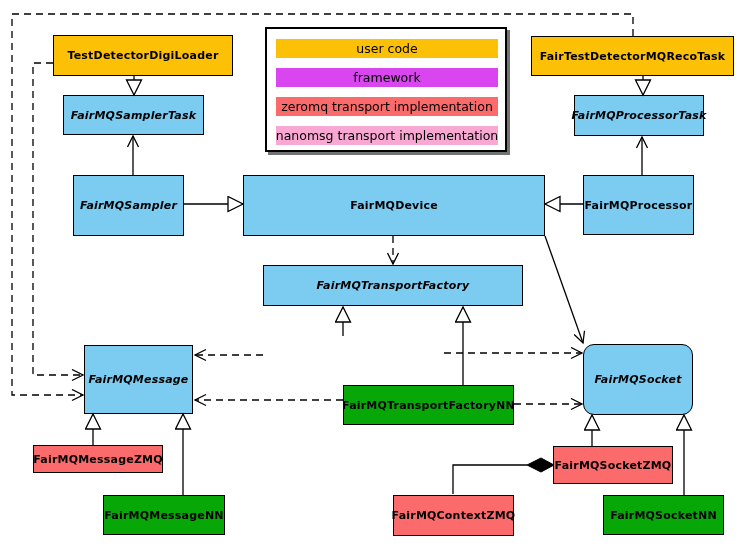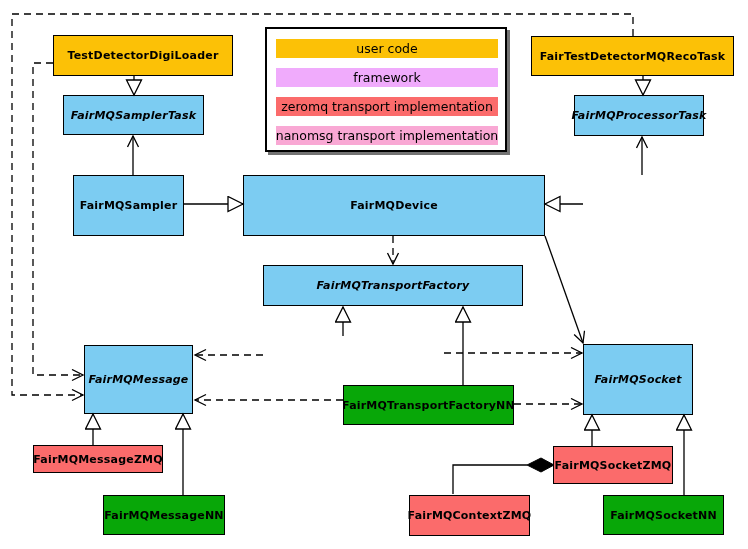--- a/index.html
+++ b/index.html
@@ -17,46 +17,46 @@
   .cat-user{background:#FCC106;}
   .cat-framework{background:#7CCCF2;}
   .cat-zeromq{background:#FB6B6B;}
   .cat-nanomsg{background:#08A708;}
 
   
   #n-testDetectorDigiLoader{left:53px;top:35px;width:180px;height:41px;}
   #n-fairTestDetectorMQRecoTask{left:531px;top:36px;width:203px;height:40px;}
   #n-fairMQSamplerTask{left:63px;top:95px;width:141px;height:40px;}
   #n-fairMQProcessorTask{left:574px;top:95px;width:130px;height:41px;}
-  #n-fairMQSampler{left:73px;top:175px;width:111px;height:61px;}
+  #n-fairMQSampler{left:73px;top:175px;width:111px;height:61px;font-style:italic;}
   #n-fairMQDevice{left:243px;top:175px;width:302px;height:61px;}
   #n-fairMQProcessor{left:583px;top:175px;width:111px;height:60px;}
   #n-fairMQTransportFactory{left:263px;top:265px;width:260px;height:41px;}
   #n-fairMQTransportFactoryZMQ{left:263px;top:336px;width:181px;height:39px;}
   #n-fairMQTransportFactoryNN{left:343px;top:385px;width:171px;height:40px;}
   #n-fairMQMessage{left:84px;top:345px;width:109px;height:69px;}
-  #n-fairMQSocket{left:583px;top:344px;width:110px;height:71px;}
+  #n-fairMQSocket{left:583px;top:344px;width:110px;height:71px;border-radius:11px;}
   #n-fairMQMessageZMQ{left:33px;top:445px;width:130px;height:28px;}
   #n-fairMQMessageNN{left:103px;top:495px;width:122px;height:40px;}
   #n-fairMQSocketZMQ{left:553px;top:446px;width:120px;height:38px;}
   #n-fairMQSocketNN{left:603px;top:495px;width:121px;height:40px;}
-  #n-fairMQContextZMQ{left:393px;top:495px;width:121px;height:41px;margin-left:16px;}
+  #n-fairMQContextZMQ{left:393px;top:495px;width:121px;height:41px;}
 
   
   #legend{
     position:absolute;left:265px;top:27px;width:242px;height:125px;box-sizing:border-box;
     background:#fff;border:2px solid #000;box-shadow:3px 3px 0 rgba(90,90,90,.85);z-index:1;
   }
   .legend-swatch{
     position:absolute;left:9px;width:222px;height:19px;
     display:flex;align-items:center;justify-content:center;
     font-size:12.5px;color:#000;white-space:nowrap;
   }
   #legend-user{top:10px;background:#FCC106;}
-  #legend-framework{top:39px;background:#f0abfc;}
+  #legend-framework{top:39px;background:#d946ef;}
   #legend-zeromq{top:68px;background:#FB6B6B;}
   #legend-nanomsg{top:97px;background:#f9a8d4;}
 
   #edges{position:absolute;left:0;top:0;z-index:2;pointer-events:none;}
   .edge{stroke:#000;stroke-width:1.3;fill:none;}
   .dashed{stroke-dasharray:7,5;}
 </style>
 </head>
 <body>
 
@@ -76,20 +76,21 @@
       <span>nanomsg transport implementation</span>
     </div>
   </div>
 
   <div class="node cat-user" id="n-testDetectorDigiLoader">TestDetectorDigiLoader</div>
   <div class="node cat-user" id="n-fairTestDetectorMQRecoTask">FairTestDetectorMQRecoTask</div>
   <div class="node cat-framework abstract" id="n-fairMQSamplerTask">FairMQSamplerTask</div>
   <div class="node cat-framework abstract" id="n-fairMQProcessorTask">FairMQProcessorTask</div>
   <div class="node cat-framework" id="n-fairMQSampler">FairMQSampler</div>
   <div class="node cat-framework" id="n-fairMQDevice">FairMQDevice</div>
+  <div class="node cat-framework" id="n-fairMQProcessor">FairMQProcessor</div>
   <div class="node cat-framework abstract" id="n-fairMQTransportFactory">FairMQTransportFactory</div>
   <div class="node cat-nanomsg" id="n-fairMQTransportFactoryNN">FairMQTransportFactoryNN</div>
   <div class="node cat-framework abstract" id="n-fairMQMessage">FairMQMessage</div>
   <div class="node cat-framework abstract" id="n-fairMQSocket">FairMQSocket</div>
   <div class="node cat-zeromq" id="n-fairMQMessageZMQ">FairMQMessageZMQ</div>
   <div class="node cat-nanomsg" id="n-fairMQMessageNN">FairMQMessageNN</div>
   <div class="node cat-zeromq" id="n-fairMQSocketZMQ">FairMQSocketZMQ</div>
   <div class="node cat-nanomsg" id="n-fairMQSocketNN">FairMQSocketNN</div>
   <div class="node cat-zeromq" id="n-fairMQContextZMQ">FairMQContextZMQ</div>
 

